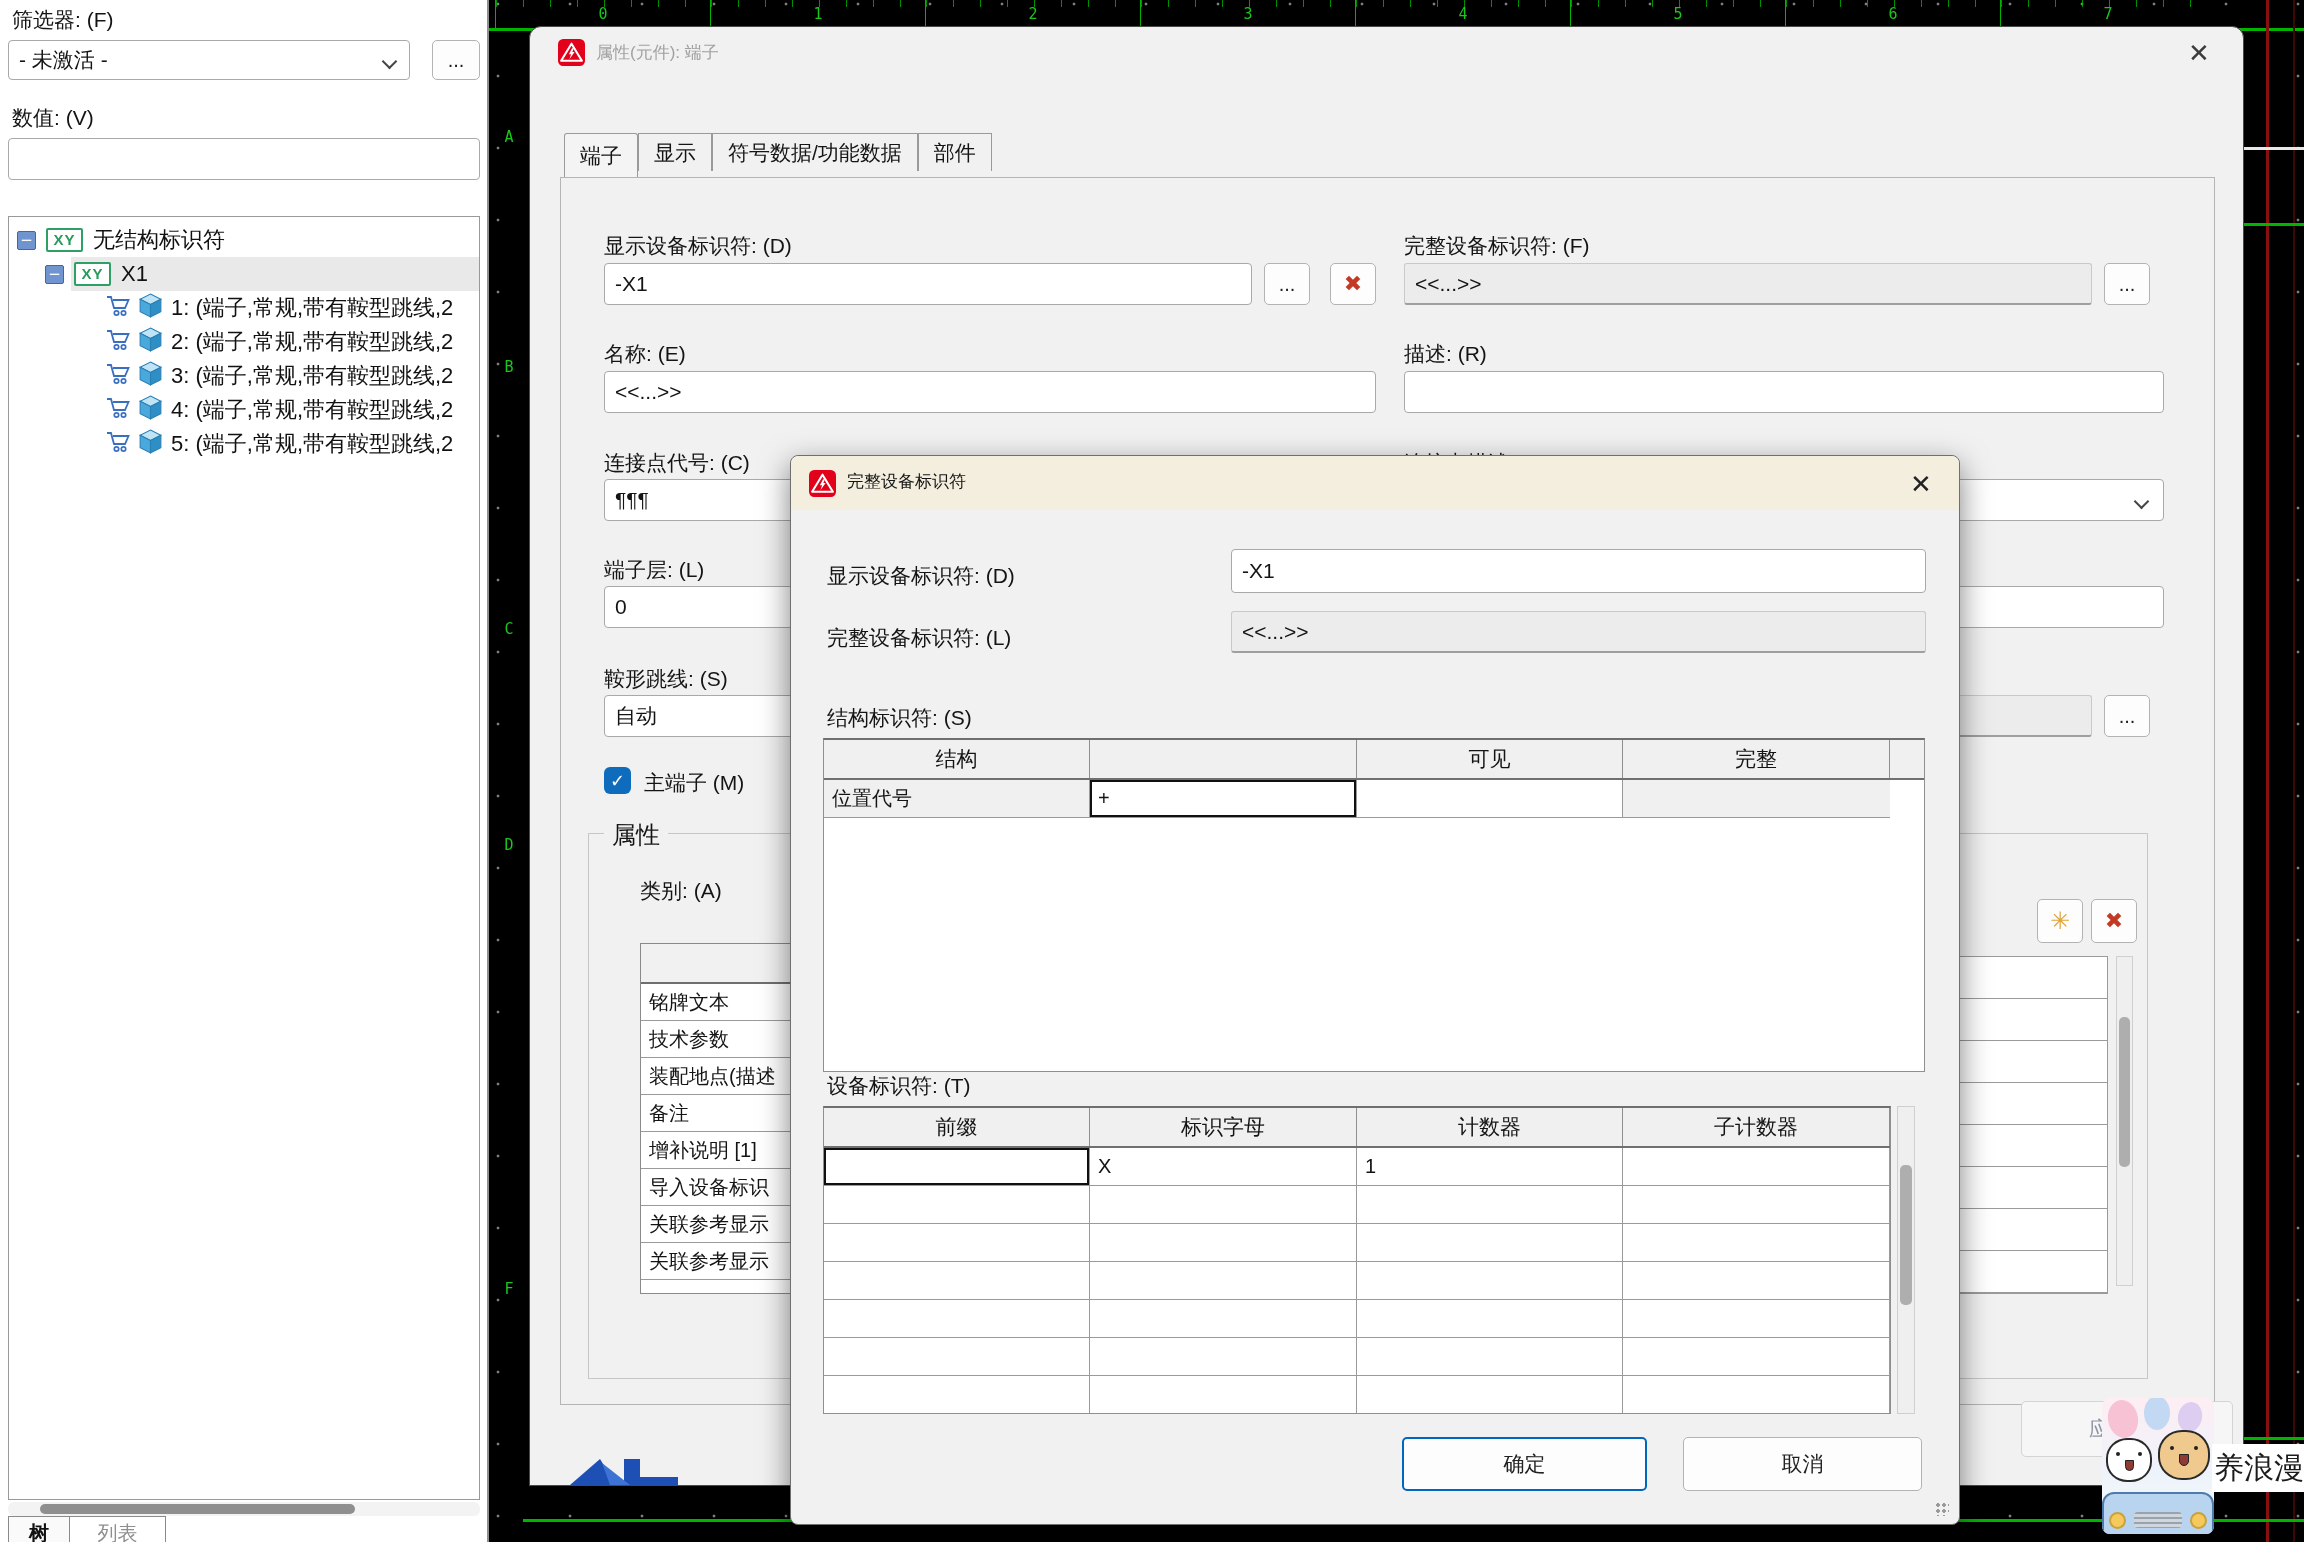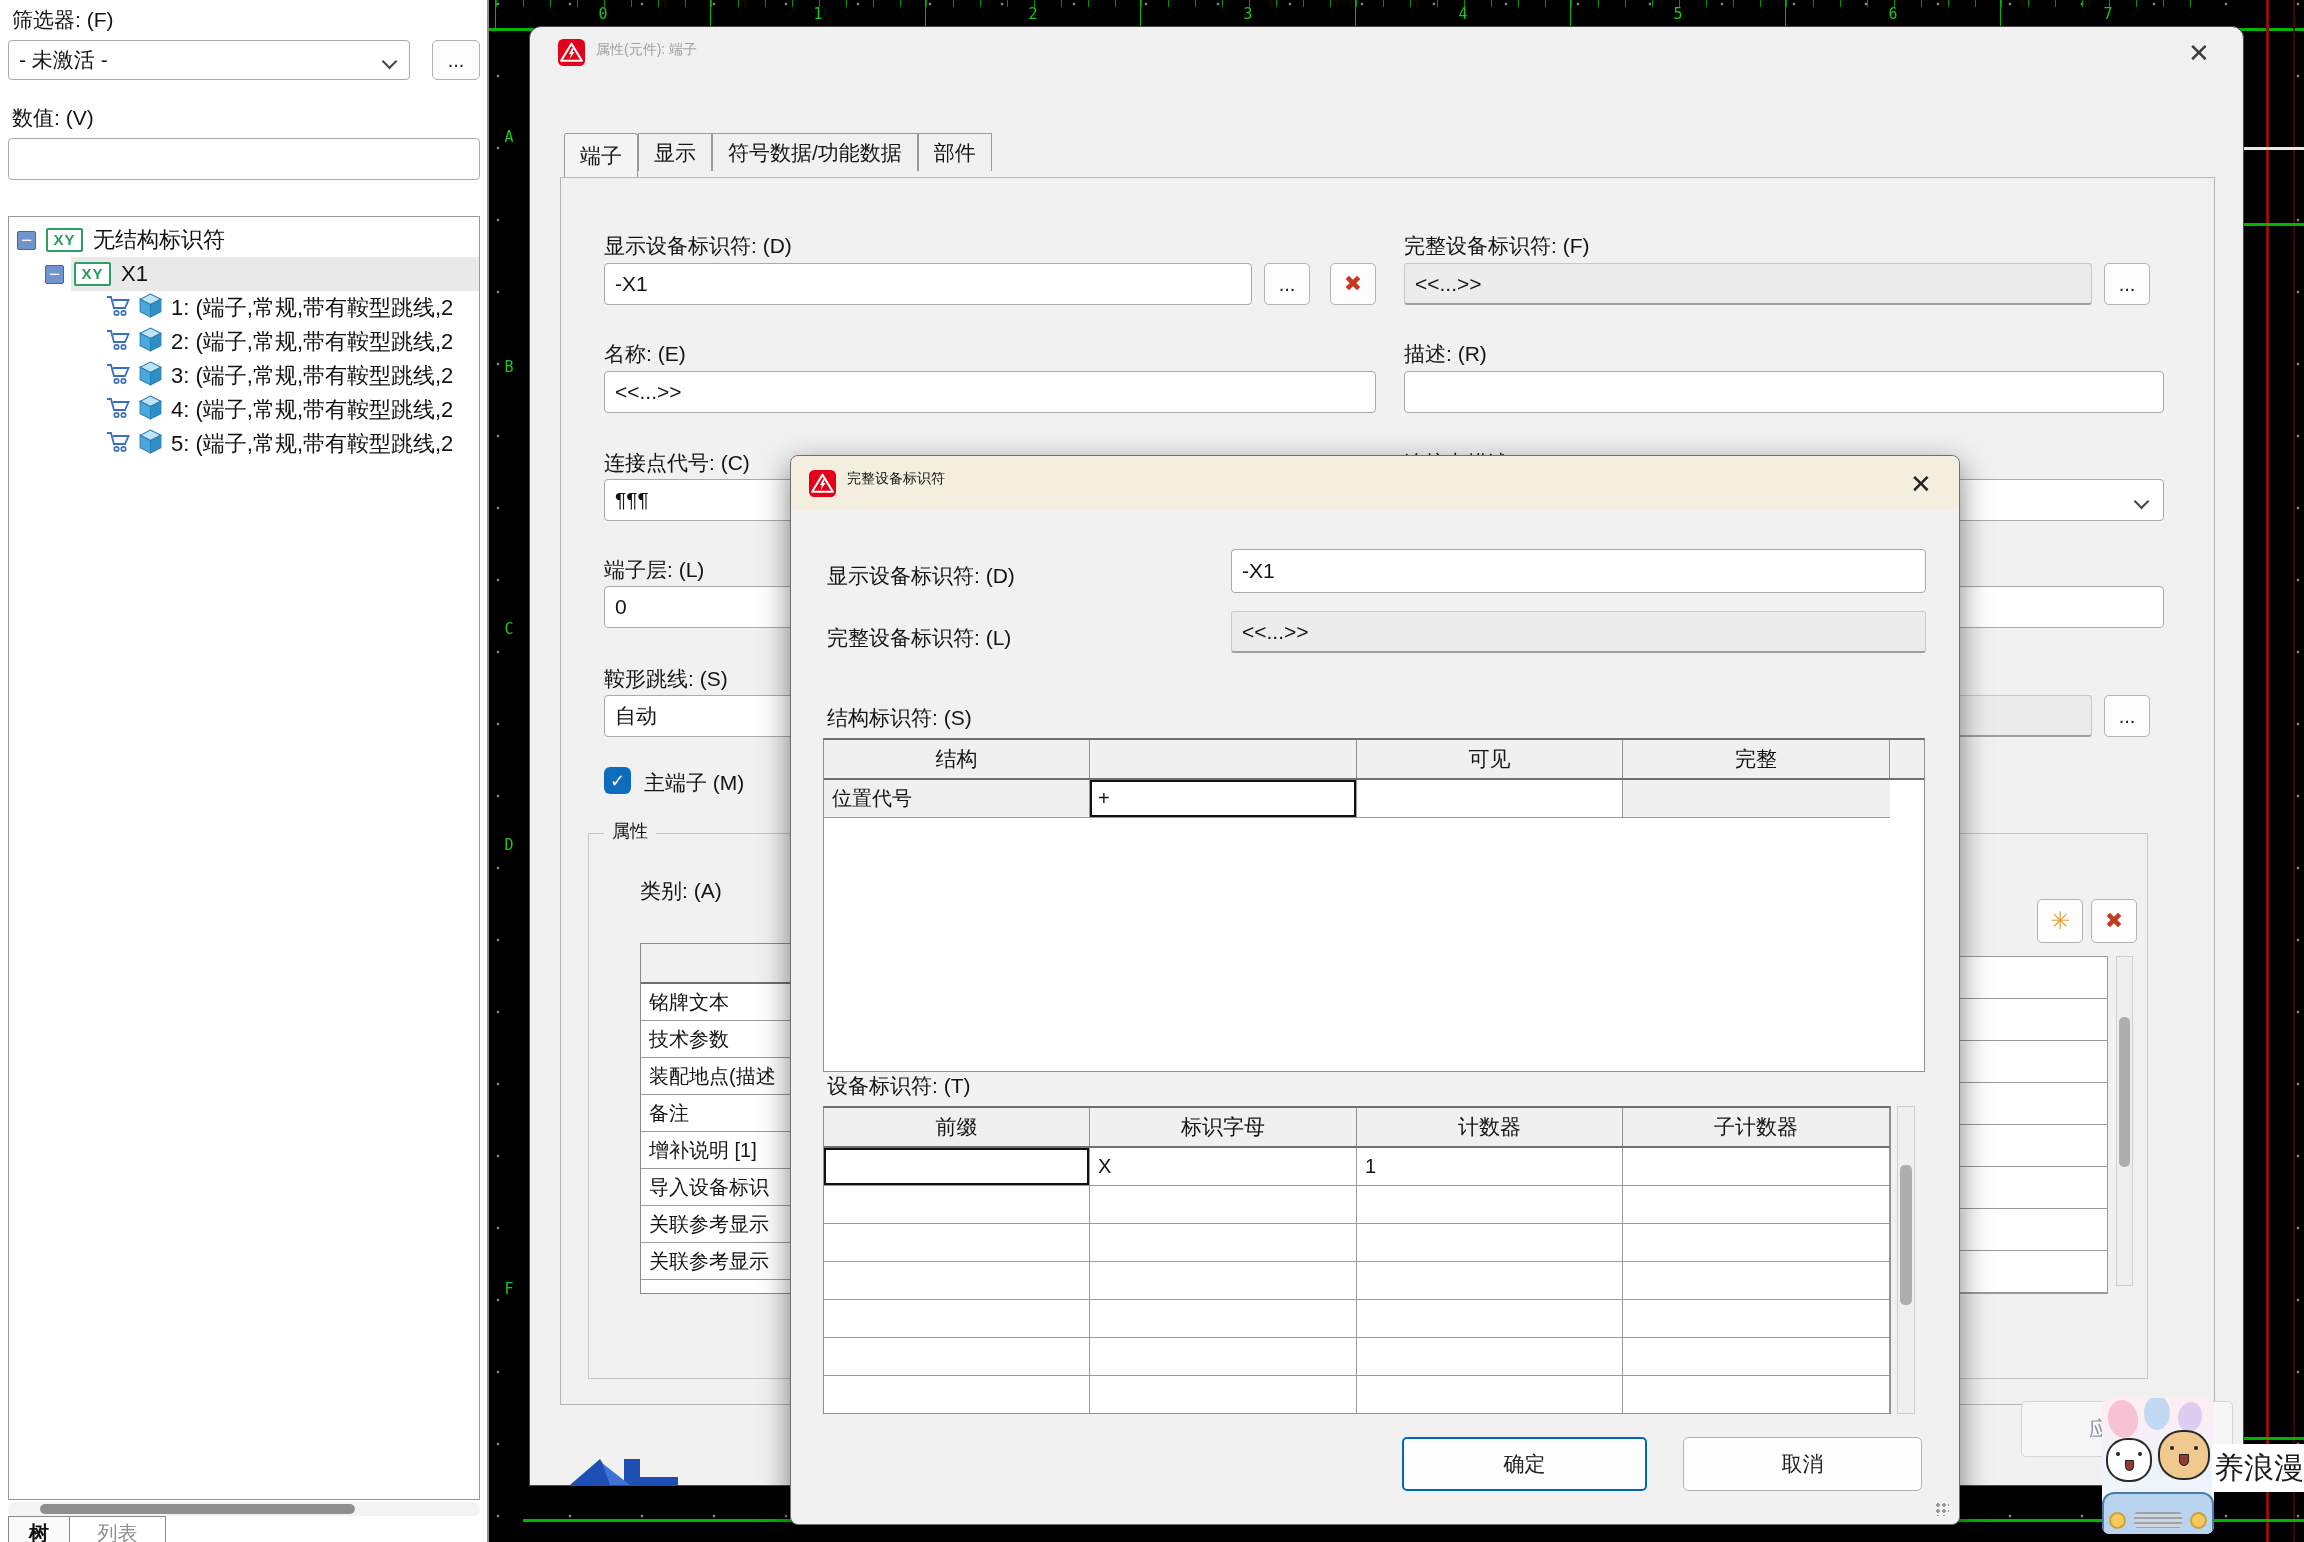--- a/index.html
+++ b/index.html
@@ -43,34 +43,34 @@
     font:bold 15px/20px "Liberation Sans",sans-serif; text-align:center; border-radius:2px;
     letter-spacing:1px; flex:none; }
   .hscroll { background:#f3f3f3; border-radius:6px; }
   .hthumb { position:absolute; top:2px; height:10px; border-radius:5px; background:#8f8f8f; }
   .sidetab { position:absolute; top:1516px; height:34px; border:1px solid #8a8a8a; border-bottom:none;
     background:#fafafa; font-size:20px; display:flex; align-items:flex-start; justify-content:center;
     padding-top:3px; }
   
   .dlg-main { left:529px; top:26px; width:1715px; height:1460px; background:#f1f1f1;
     border:1px solid #4a4a4a; border-radius:12px 12px 0 0; z-index:10; }
-  .dlg-title { font-size:14px; white-space:nowrap; }
+  .dlg-title { font-size:17px; white-space:nowrap; }
   .closex { font-size:26px; color:#3c3c3c; width:36px; height:36px; display:flex;
     align-items:center; justify-content:center; }
   .tabs { display:flex; align-items:flex-start; }
   .tab { border:1px solid #9a9a9a; border-bottom:none; background:#f1f1f1; height:38px;
     padding:0 15px; font-size:21px; display:flex; align-items:center; color:#141414; }
   .tab.active { height:45px; background:#f4f4f4; border-radius:3px 3px 0 0; }
   .panel { border:1px solid #b5b5b5; }
   .xdel { color:#c23a24; font-weight:bold; font-size:22px; }
   .star { color:#dfa33c; font-weight:bold; font-size:24px; }
   .cbx { width:27px; height:27px; background:#0f6cbd; border-radius:6px; color:#fff;
     display:flex; align-items:center; justify-content:center; font-size:18px; }
   .group { border:1px solid #c6c6c6; }
-  .gtitle { background:#f1f1f1; padding:0 8px; font-size:18px; color:#141414; }
+  .gtitle { background:#f1f1f1; padding:0 8px; font-size:24px; color:#141414; }
   
   .ttable { border:1px solid #8f8f8f; border-top:2px solid #6f6f6f; background:#fff; overflow:hidden; }
   .thead { display:flex; background:#f0f0f0; border-bottom:2px solid #707070; }
   .th { height:38px; display:flex; align-items:center; justify-content:center;
     font-size:21px; color:#141414; border-right:1px solid #8f8f8f; }
   .trr { display:flex; }
   .td { height:38px; display:flex; align-items:center; font-size:20px; color:#141414;
     border-right:1px solid #9a9a9a; border-bottom:1px solid #9a9a9a; padding-left:8px; background:#fff; }
   .td.gray { background:#f0f0f0; }
   .td.sel { box-shadow:inset 0 0 0 2px #101010; }

